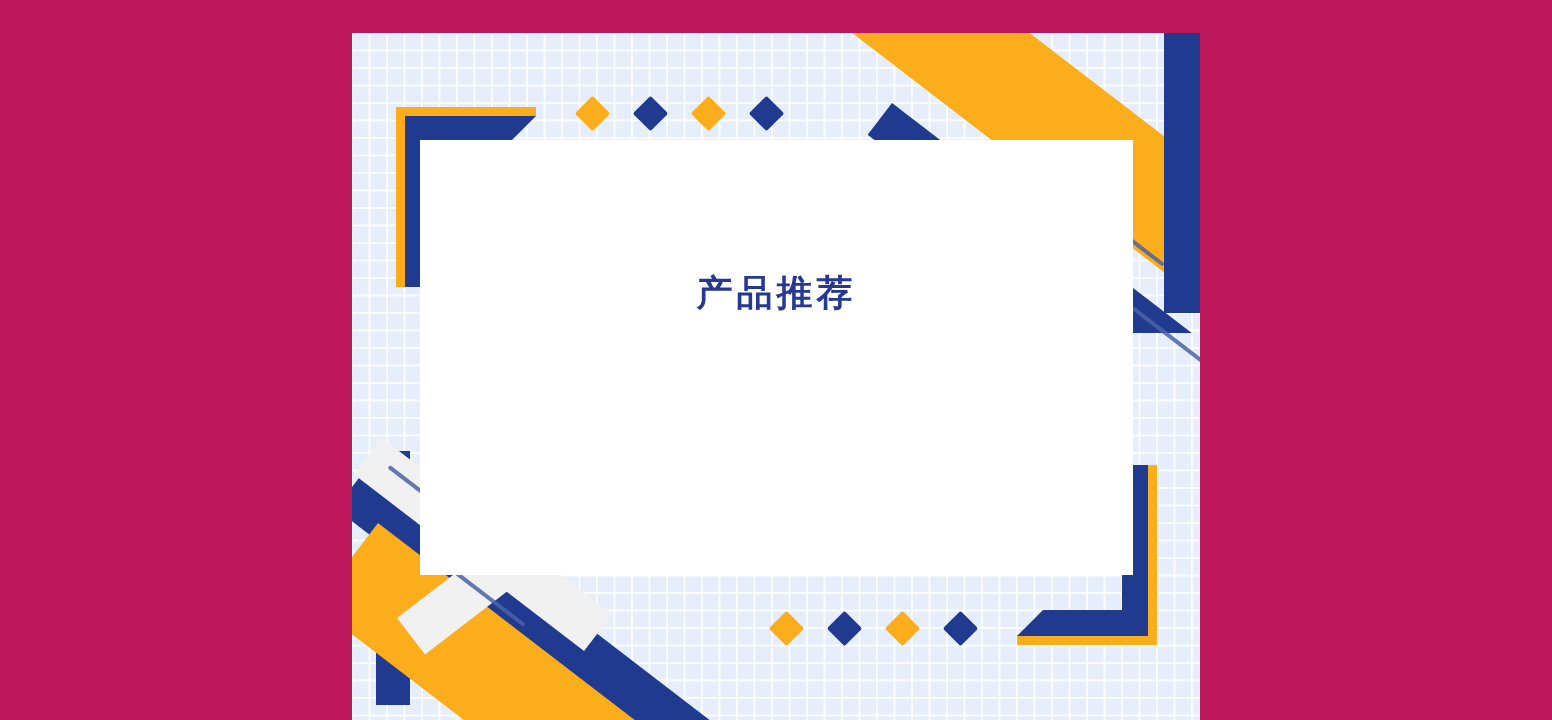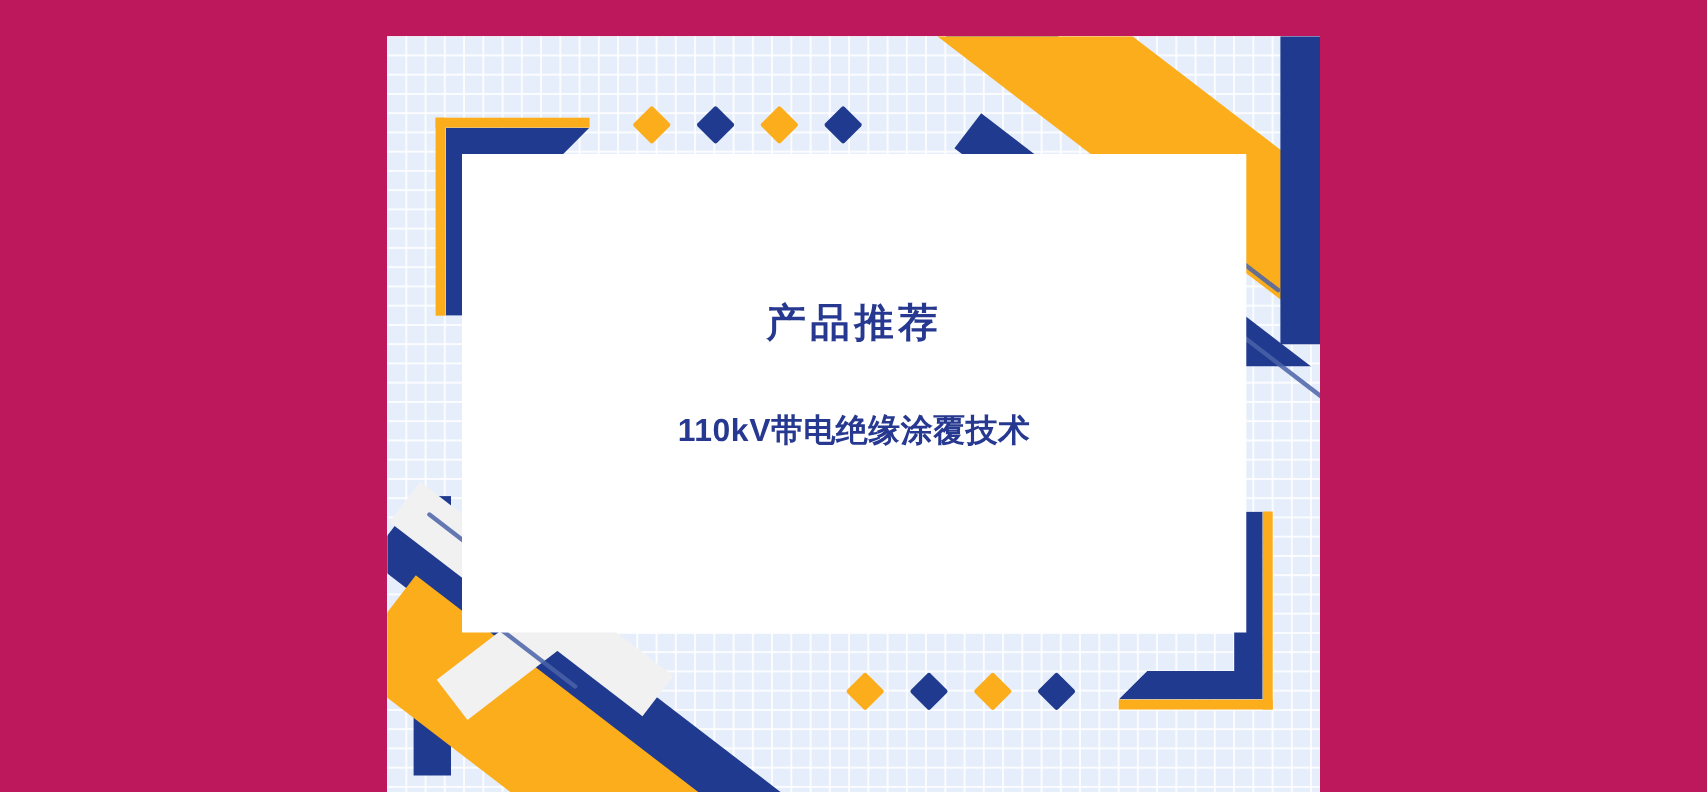--- a/index.html
+++ b/index.html
@@ -318,17 +318,16 @@
 
     <div class="diamond-row" id="diamonds-bottom">
       <div class="diamond orange"></div>
       <div class="diamond navy"></div>
       <div class="diamond orange"></div>
       <div class="diamond navy"></div>
     </div>
 
     <div id="text-block">
       <div id="slide-title">产品推荐</div>
-      <div id="slide-subtitle">110kV带电绝缘涂覆技术</div>
     </div>
 
   </div>
 </div>
 
 </body></html>

